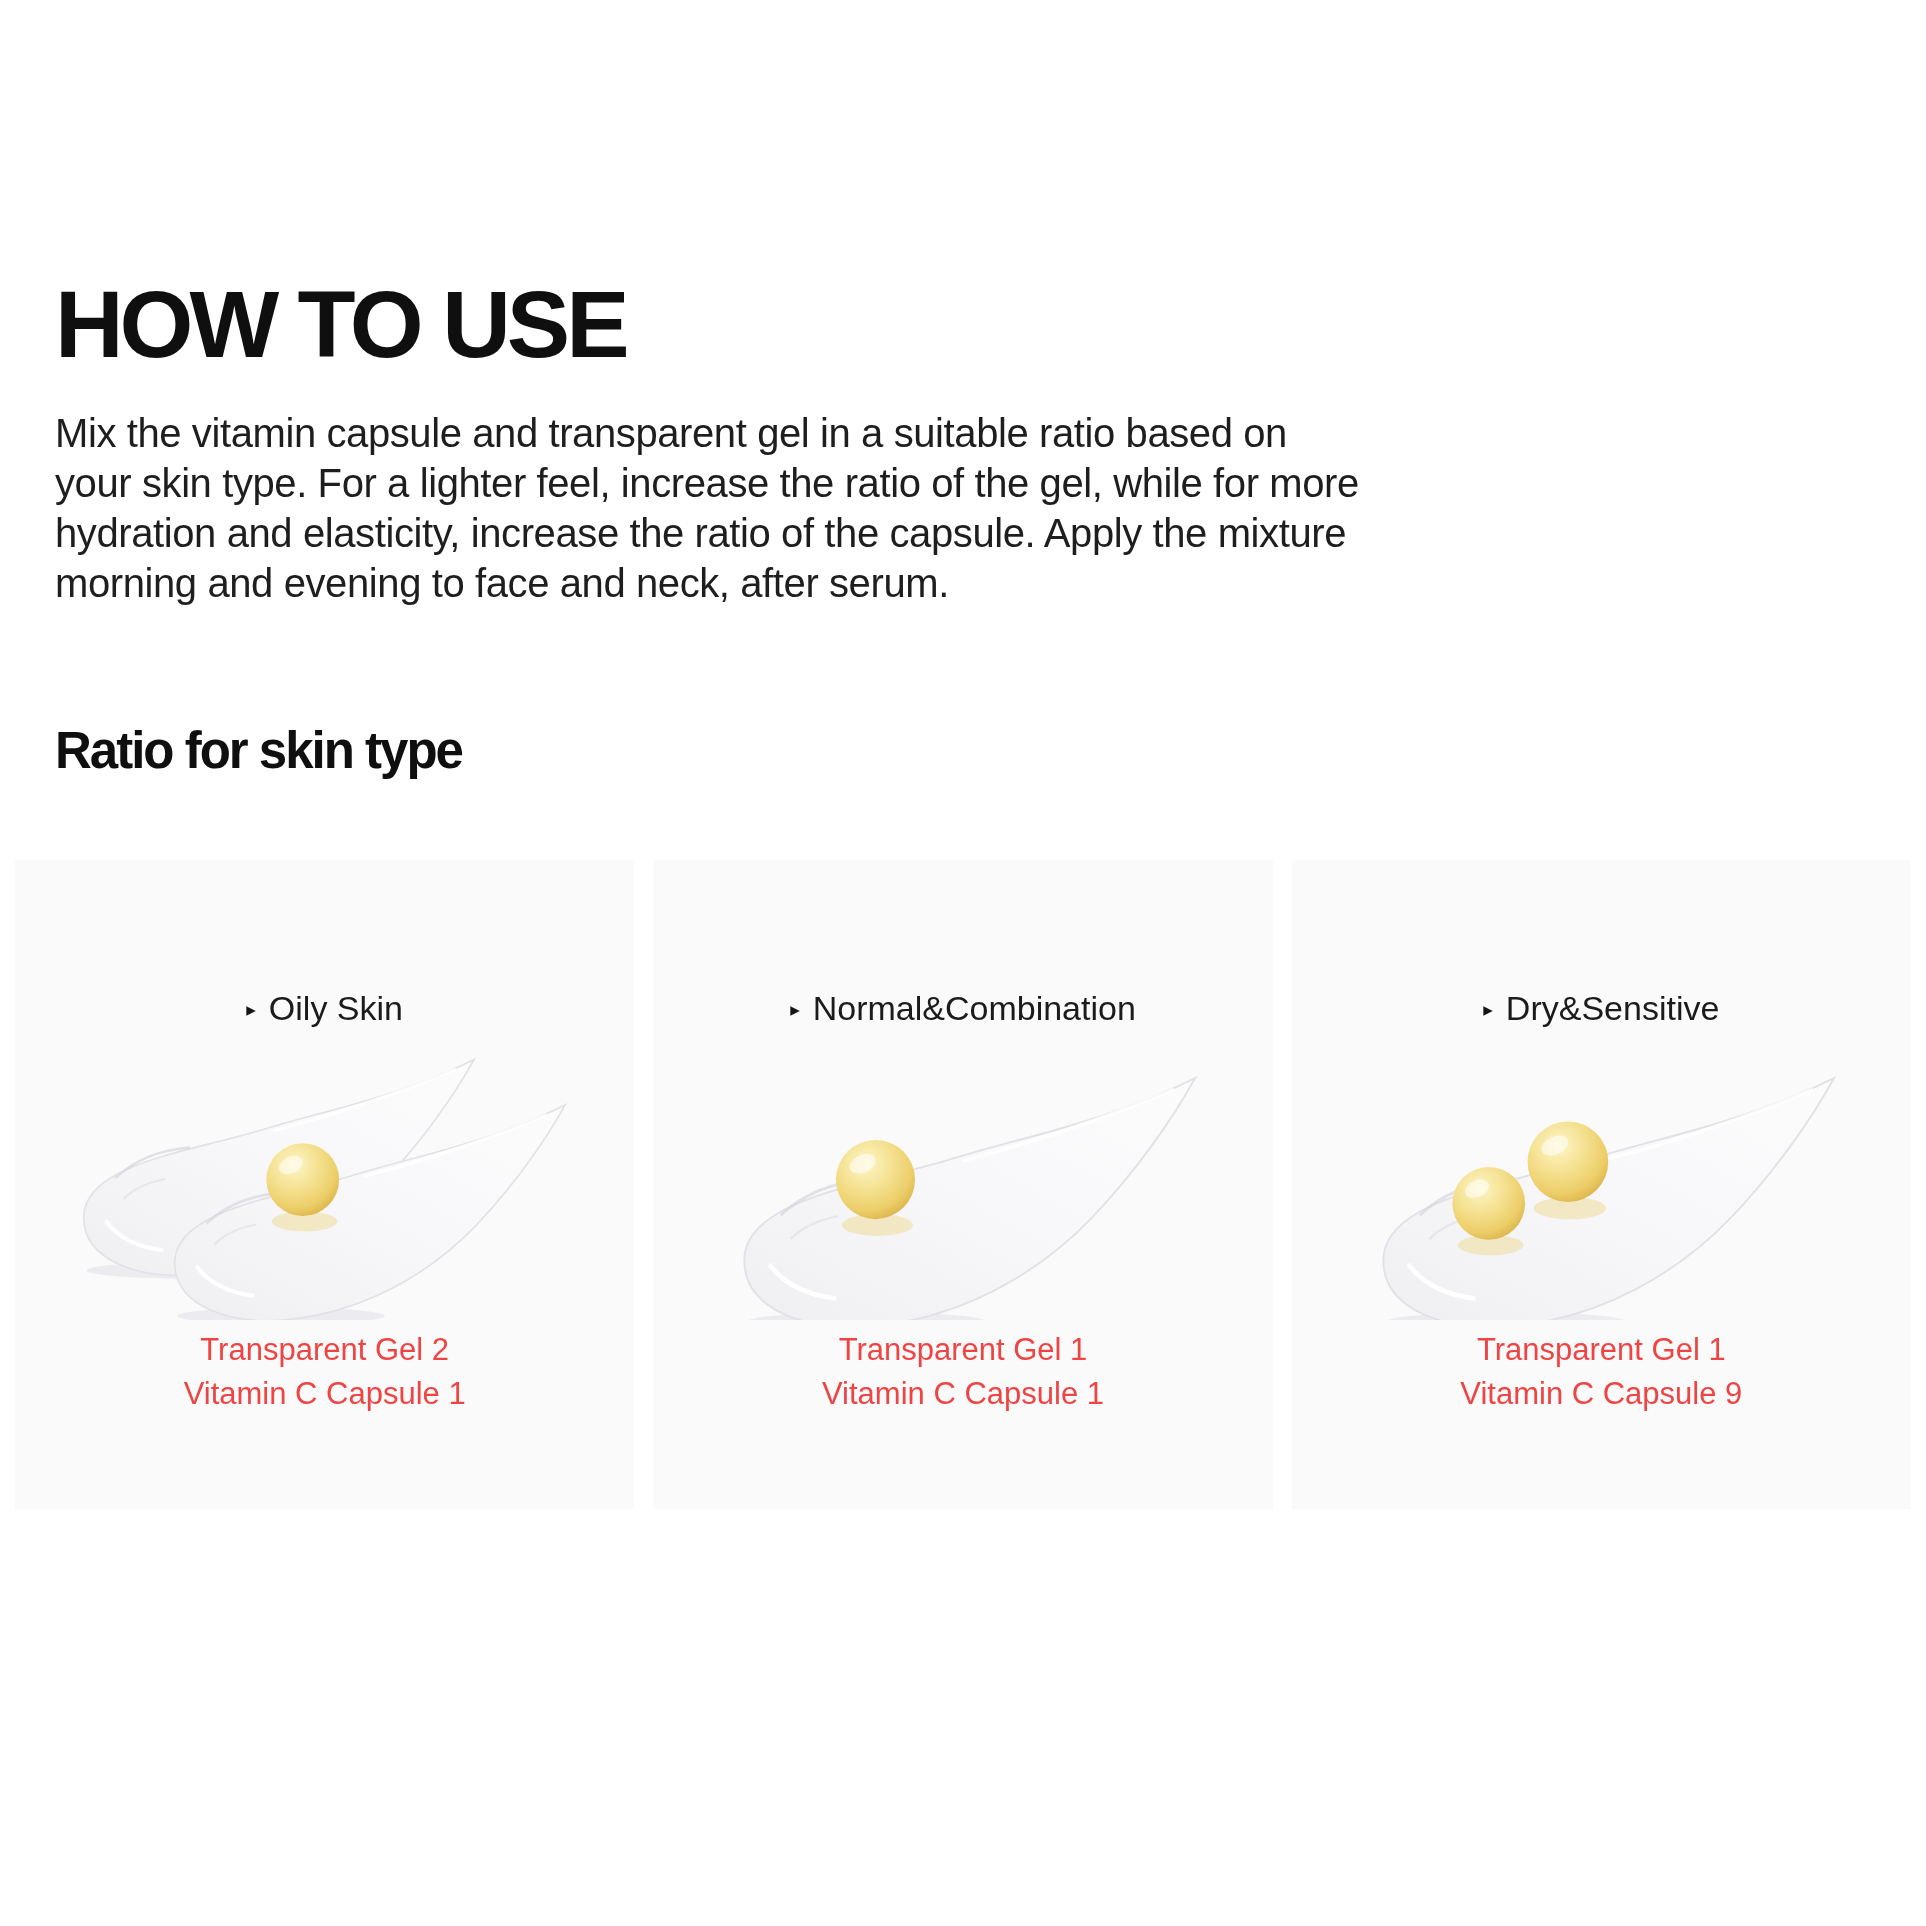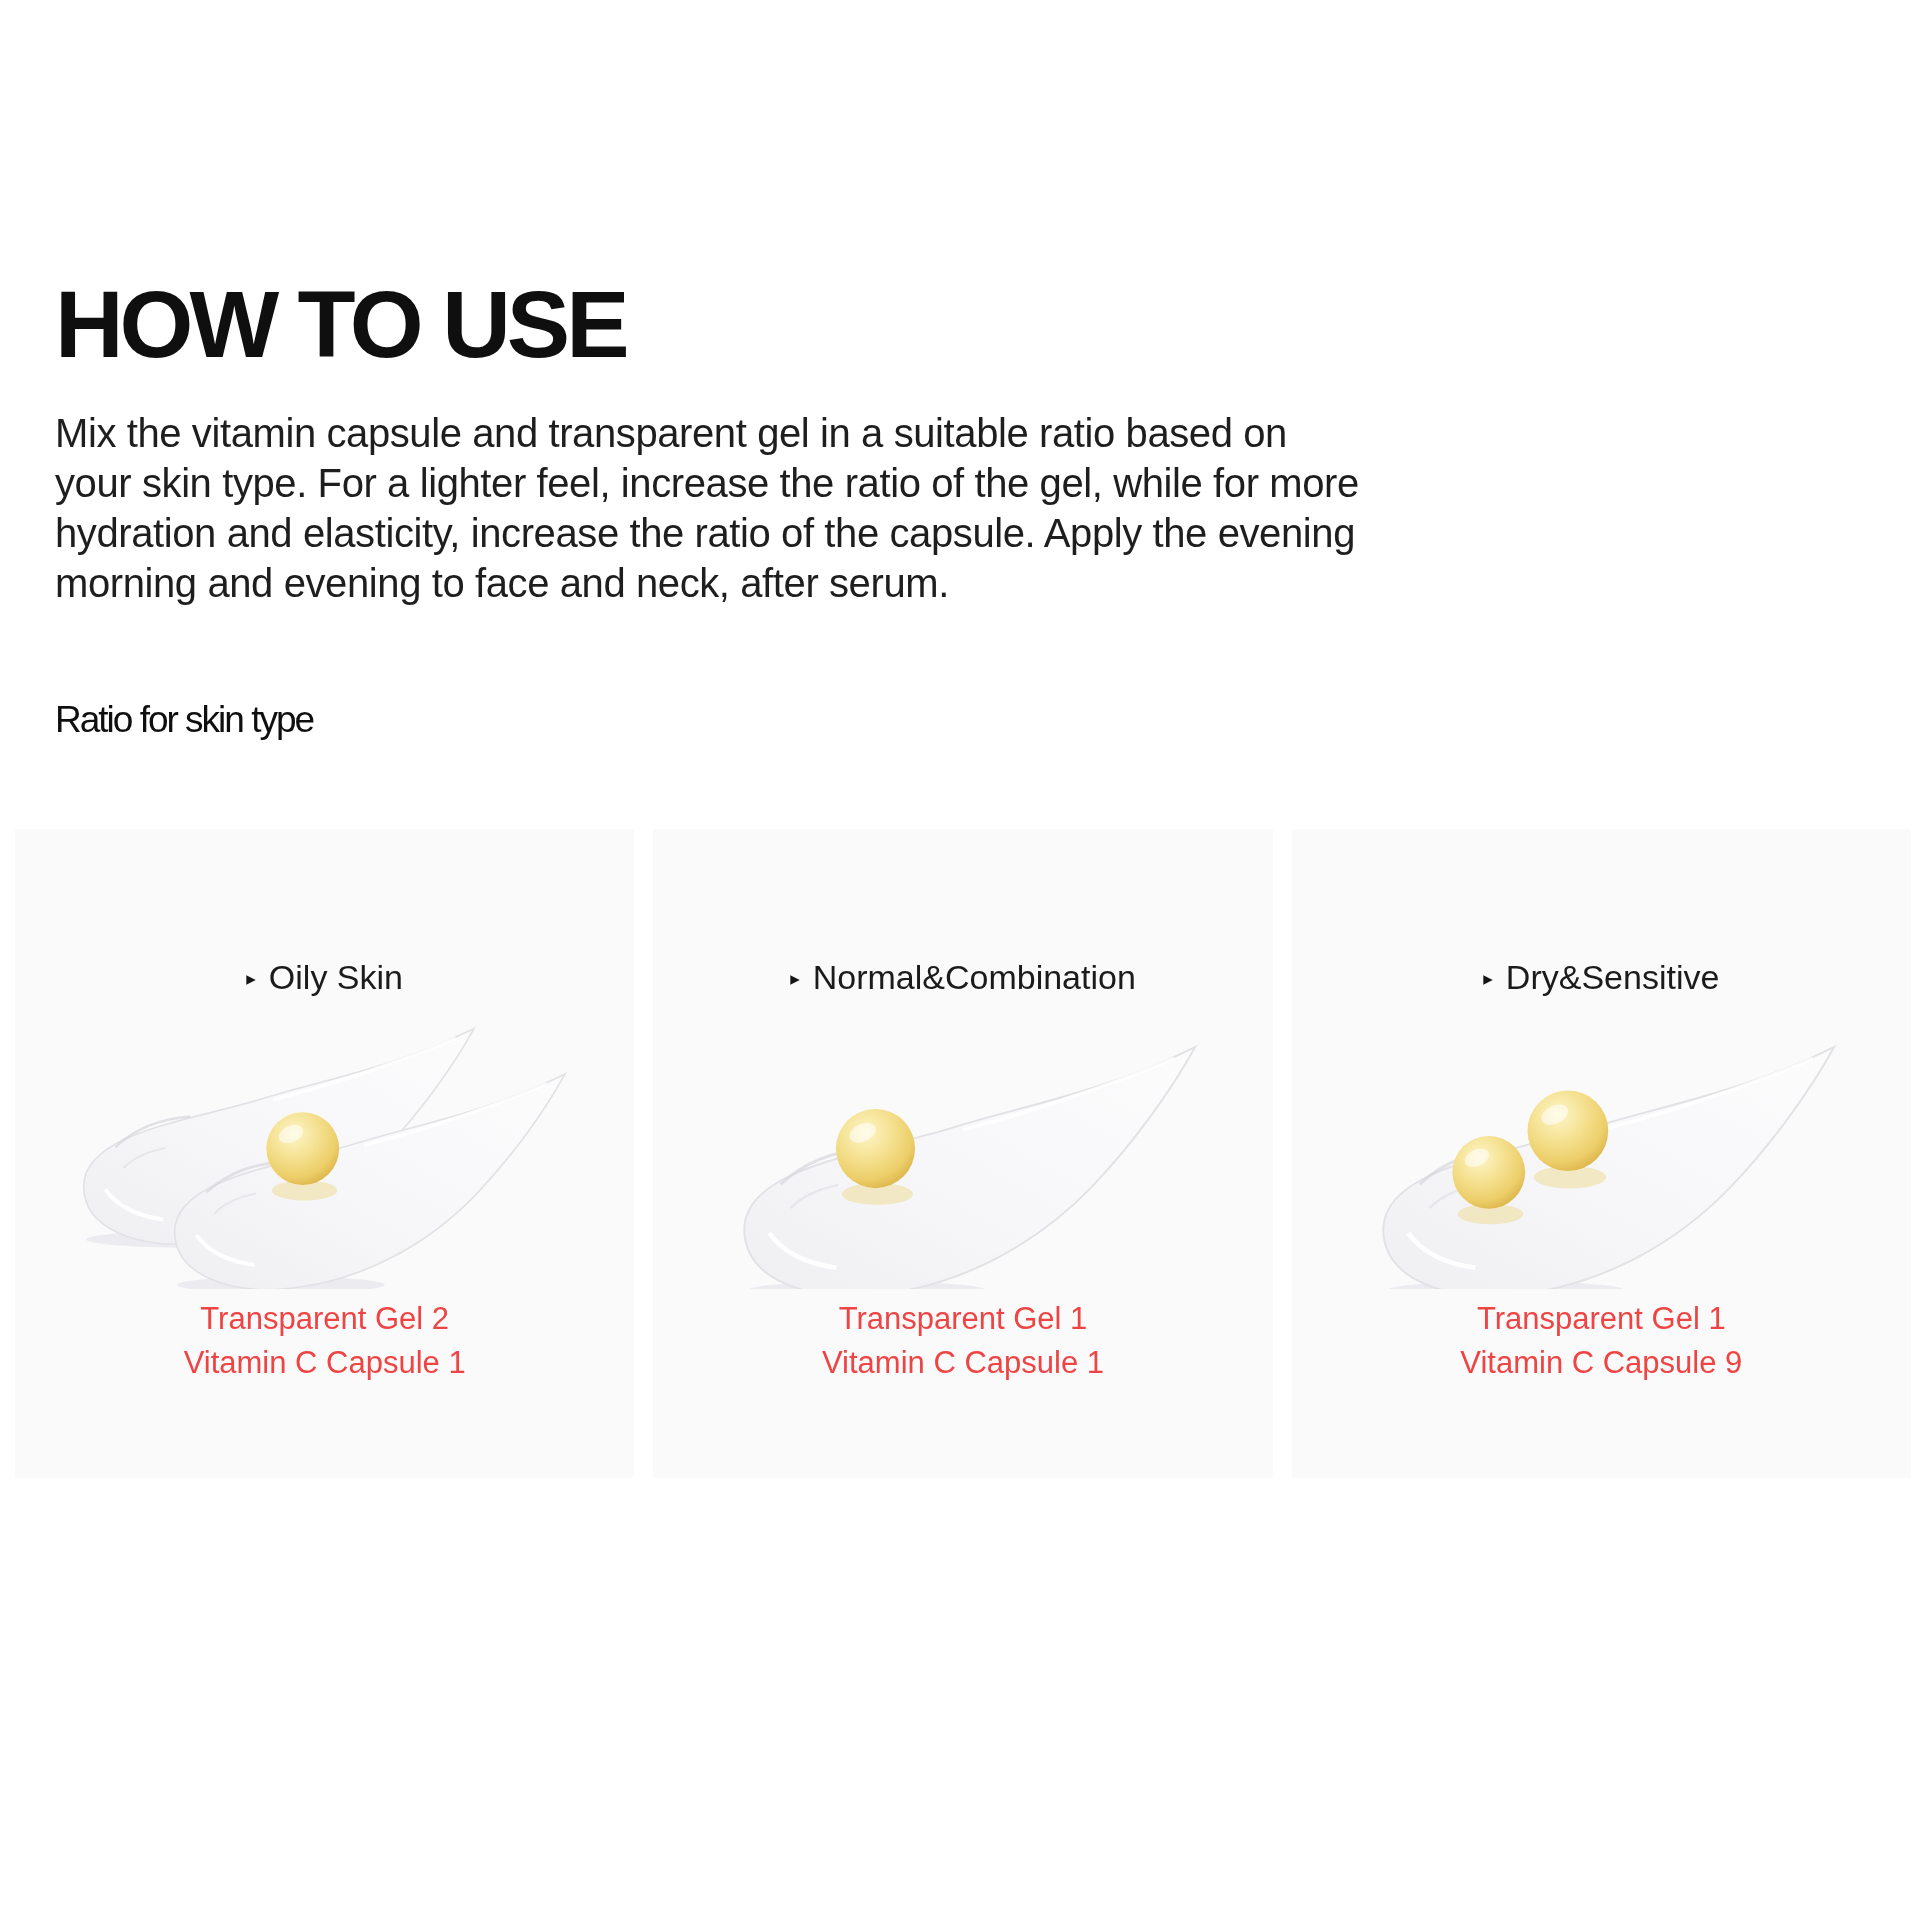--- a/index.html
+++ b/index.html
@@ -22,23 +22,23 @@
     margin-top:24px;
   }
   .intro {
     margin-top:32px;
     font-size:40px;
     line-height:50px;
     letter-spacing:-0.4px;
     color:#1e1e1e;
   }
   .section-title {
-    margin-top:83px;
-    font-weight:400;
-    font-size:37px;
+    margin-top:114px;
+    font-weight:700;
+    font-size:51px;
     line-height:57px;
     letter-spacing:-2px;
     color:#0f0f0f;
   }
   .cards {
     display:flex;
     gap:19px;
     margin:81px 16px 0 15px;
   }
   .card {
@@ -104,21 +104,21 @@
     </g>
   </defs>
 </svg>
 
 <main>
   <div class="text-block">
     <h1 class="page-title">HOW TO USE</h1>
     <div class="intro">
       <div>Mix the vitamin capsule and transparent gel in a suitable ratio based on</div>
       <div>your skin type. For a lighter feel, increase the ratio of the gel, while for more</div>
-      <div>hydration and elasticity, increase the ratio of the capsule. Apply the evening</div>
+      <div>hydration and elasticity, increase the ratio of the capsule. Apply the mixture</div>
       <div>morning and evening to face and neck, after serum.</div>
     </div>
     <h2 class="section-title">Ratio for skin type</h2>
   </div>
 
   <div class="cards">
 
     <section class="card">
       <div class="card-label">
         <span class="marker">▸</span>

